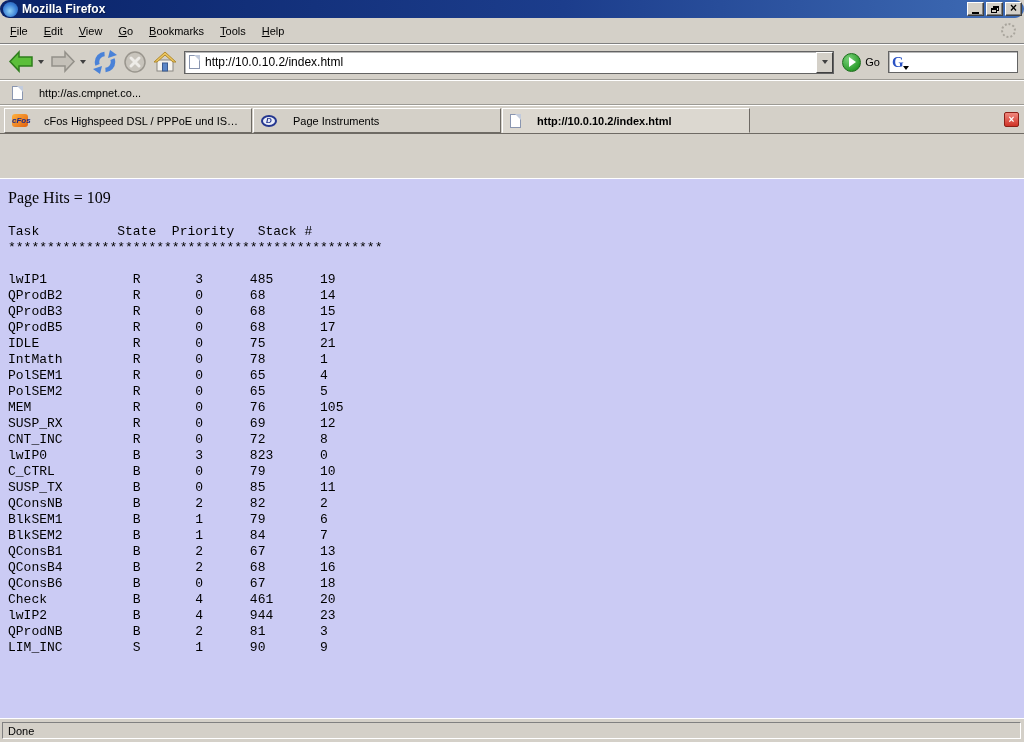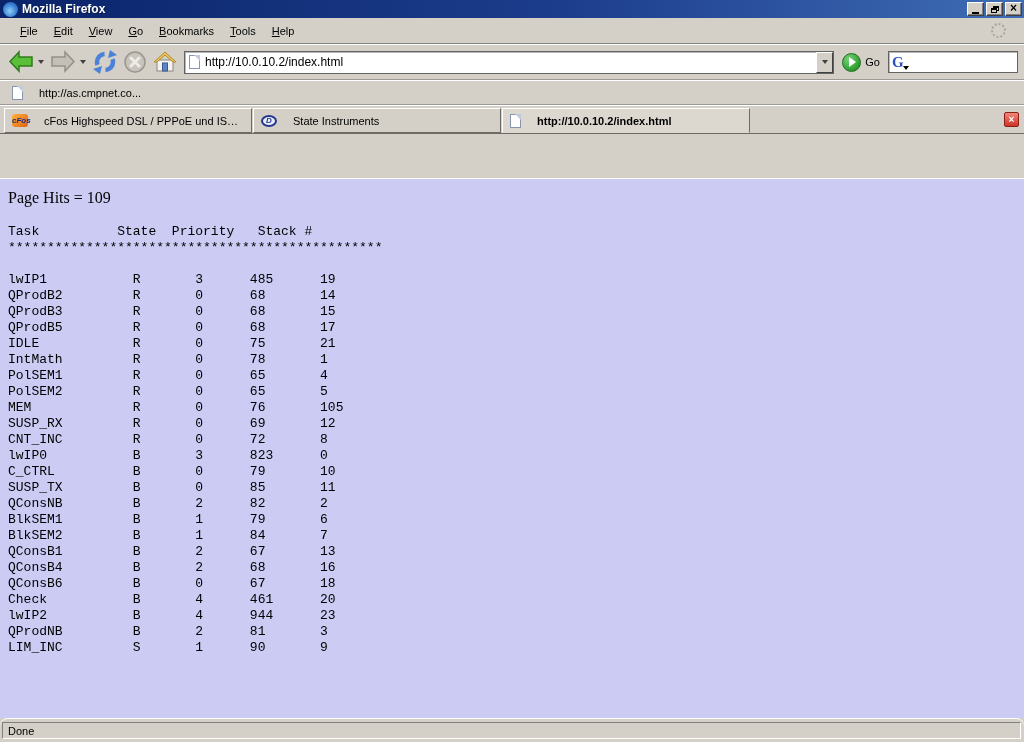--- a/index.html
+++ b/index.html
@@ -3,40 +3,40 @@
 <meta charset="utf-8">
 <style>
   * { margin:0; padding:0; box-sizing:border-box; }
   html,body { width:1024px; height:742px; overflow:hidden; }
   body { font-family:"Liberation Sans", sans-serif; font-size:11px; color:#000; background:#d4d0c8; }
 
   .window { width:1024px; height:742px; display:flex; flex-direction:column; background:#d4d0c8; }
 
   
   .titlebar { height:18px; flex:0 0 18px; background:linear-gradient(90deg,#0a246a 0%,#1c3d8c 55%,#3f6cb5 100%);
-              display:flex; align-items:center; padding:0 2px 0 3px; }
+              display:flex; align-items:center; padding:0 2px 0 3px;border-radius:9px; }
   .titlebar .title { color:#fff; font-weight:bold; font-size:12px; margin-left:4px; flex:1;
                      text-shadow:1px 1px 0 rgba(0,0,0,.35); }
   .winbtns { display:flex; gap:2px; }
   .winbtn { width:17px; height:14px; background:#d4d0c8; border:1px solid; border-color:#fff #404040 #404040 #fff;
             box-shadow:inset -1px -1px 0 #808080; display:flex; align-items:center; justify-content:center;
             font-size:10px; font-weight:bold; line-height:1; position:relative; }
   .glyph-min { width:7px; height:2px; background:#000; margin-top:7px; }
   .glyph-restore { width:8px; height:7px; position:relative; }
   .glyph-restore .r1 { position:absolute; top:0; right:0; width:6px; height:5px; border:1px solid #000; border-top-width:2px; background:#d4d0c8;}
   .glyph-restore .r2 { position:absolute; bottom:0; left:0; width:6px; height:5px; border:1px solid #000; border-top-width:2px; background:#d4d0c8;}
   .glyph-close { font-size:12px; font-weight:bold; margin-top:-2px; }
 
   
   .fx-icon { width:15px; height:15px; border-radius:50%; background:radial-gradient(circle at 45% 60%, #8fd1f5 0%, #3a7fd6 55%, #1d4e9e 100%); position:relative; overflow:hidden; flex:0 0 15px;}
   .fx-icon::after { content:''; position:absolute; top:-2px; left:3px; width:16px; height:16px; border-radius:50%;
                     border:4px solid transparent; border-top-color:#f4821f; border-right-color:#e85d10; transform:rotate(40deg); }
 
   
-  .menubar { height:26px; flex:0 0 26px; background:#d4d0c8; display:flex; align-items:center; padding:0 12px;
+  .menubar { height:26px; flex:0 0 26px; background:#d4d0c8; display:flex; align-items:center; padding:0 2px;
              border-bottom:1px solid #808080; }
   .menu-item { padding:4px 8px; cursor:default; }
   .menu-item u { text-decoration:underline; }
   .menubar .spacer { flex:1; }
   .throbber { width:15px; height:15px; border:2px dotted #a8a49c; border-radius:50%; margin-right:6px; }
 
   
   .navbar { height:36px; flex:0 0 36px; background:#d4d0c8; display:flex; align-items:center; padding:0 6px;
             border-top:1px solid #fff; border-bottom:1px solid #9c9a94; }
   .navbtn { display:flex; align-items:center; justify-content:center; height:30px; padding:0 2px; }
@@ -83,21 +83,21 @@
   .dynon-icon { width:16px; height:12px; border-radius:50%; border:2px solid #24368f; flex:0 0 16px;
                 color:#24368f; font-size:8px; font-weight:bold; text-align:center; line-height:8px; font-style:italic; background:#e8ecf8; }
 
   
   .content { flex:1; background:#cbcbf4; border-top:1px solid #fff; overflow:hidden; padding:10px 0 0 8px;margin-top:44px; }
   .page-hits { font-family:"Liberation Serif", serif; font-size:16px; color:#000; }
   .task-pre { font-family:"Liberation Mono","DejaVu Sans Mono",monospace; font-size:13px; line-height:16px;
               margin-top:17px; white-space:pre; color:#000; }
 
   
-  .statusbar { height:24px; flex:0 0 24px; background:#d4d0c8; padding:3px 3px 4px 2px; border-top:1px solid #fff;border-radius:8px; }
+  .statusbar { height:24px; flex:0 0 24px; background:#d4d0c8; padding:3px 3px 4px 2px; border-top:1px solid #fff; }
   .status-panel { height:17px; border:1px solid; border-color:#808080 #fff #fff #808080; display:flex; align-items:center;
                   padding-left:5px; font-size:11px; }
 
   svg { display:block; }
 </style>
 </head>
 <body>
 
 <div class="window">
 
@@ -191,21 +191,21 @@
     </div>
   </div>
 
   <div class="tabbar">
     <div class="tab">
       <div class="cfos-icon">cFos</div>
       <span class="tab-label">cFos Highspeed DSL / PPPoE und ISDN CAP...</span>
     </div>
     <div class="tab">
       <div class="dynon-icon">D</div>
-      <span class="tab-label">State Instruments</span>
+      <span class="tab-label">Page Instruments</span>
     </div>
     <div class="tab active">
       <div class="page-icon"></div>
       <span class="tab-label">http://10.0.10.2/index.html</span>
     </div>
     <div class="tab-close">×</div>
   </div>
 
   <div class="content">
     <div class="page-hits">Page Hits = 109</div>

